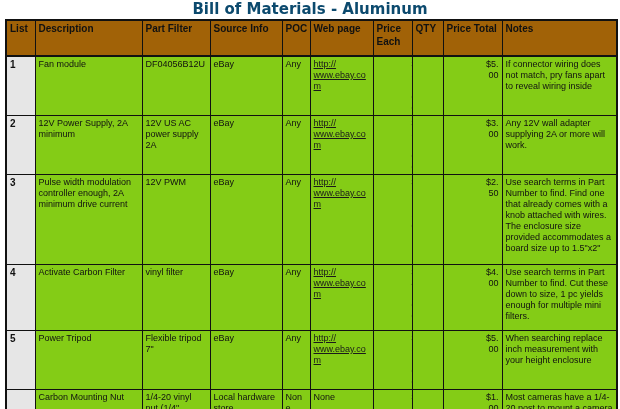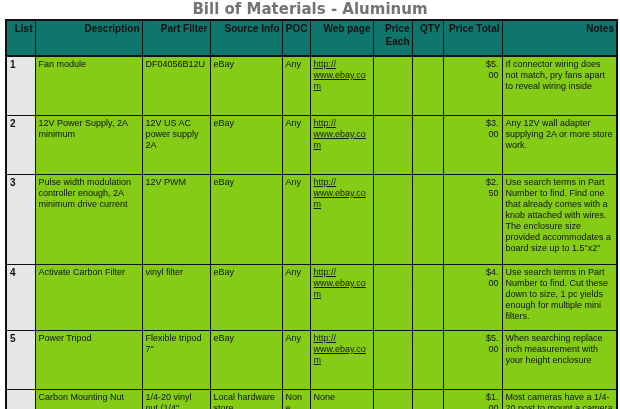--- a/index.html
+++ b/index.html
@@ -9,45 +9,45 @@
     font-family:"Liberation Sans", sans-serif;
     overflow:hidden;
   }
   .title {
     height:19px;
     text-align:center;
     font-family:"DejaVu Sans", sans-serif;
     font-weight:bold;
     font-size:15px;
     line-height:19px;
-    color:#737373;
+    color:#0c4a6e;
   }
   table.bom {
     border-collapse:collapse;
     table-layout:fixed;
     width:611px;
     margin-left:5px;
     border:2px solid #111;
   }
   col.w-list{width:29px} col.w-desc{width:107px} col.w-part{width:68px}
   col.w-src{width:72px}  col.w-poc{width:28px}  col.w-web{width:63px}
   col.w-pe{width:39px}   col.w-qty{width:31px}  col.w-pt{width:59px}
   col.w-notes{width:115px}
   th, td {
     border:1px solid #111;
     vertical-align:top;
     color:#111;
     overflow:hidden;
   }
   th {
-    background:#0f766e;
+    background:#a16207;
     font-size:10px;
     line-height:12.5px;
     font-weight:bold;
-    text-align:right;
+    text-align:left;
     padding:2px 2px 0 3px;
     border-bottom:2px solid #111;
   }
   thead tr { height:36px; }
   td {
     font-size:9px;
     line-height:11px;
     padding:2px 3px 1px 3px;
     background:#84cc16;
     word-wrap:break-word;
@@ -112,21 +112,21 @@
   <tr>
     <td class="c-list">2</td>
     <td>12V Power Supply, 2A minimum</td>
     <td>12V US AC power supply 2A</td>
     <td>eBay</td>
     <td>Any</td>
     <td><span class="link">http://​www.ebay.com</span></td>
     <td class="num">$3.00</td>
     <td class="num">1</td>
     <td class="num">$3.00</td>
-    <td>Any 12V wall adapter supplying 2A or more store work.</td>
+    <td>Any 12V wall adapter supplying 2A or more will work.</td>
   </tr>
 
   <tr>
     <td class="c-list">3</td>
     <td>Pulse width modulation controller enough, 2A minimum drive current</td>
     <td>12V PWM</td>
     <td>eBay</td>
     <td>Any</td>
     <td><span class="link">http://​www.ebay.com</span></td>
     <td class="num">$2.50</td>

